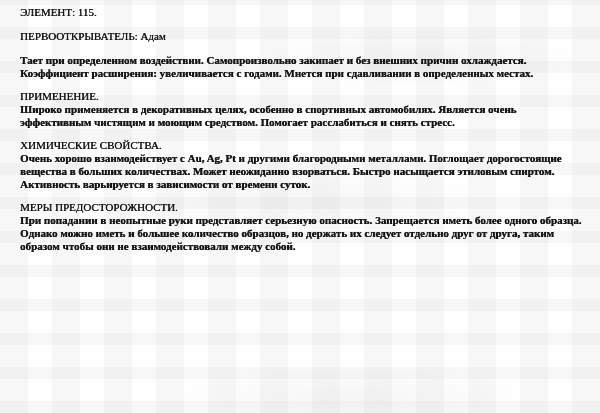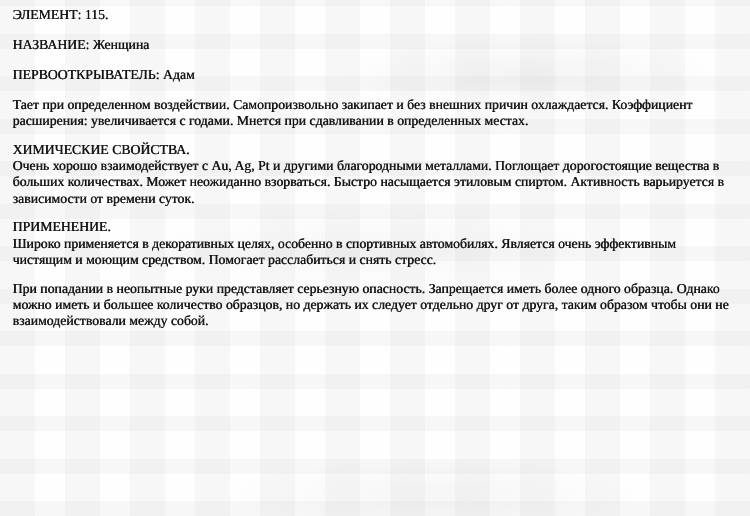--- a/index.html
+++ b/index.html
@@ -6,21 +6,21 @@
     margin: 0;
     padding: 0;
     background: #e8e8e8;
   }
   .page {
     position: relative;
     width: 600px;
     height: 413px;
     margin: 0 auto;
     box-sizing: border-box;
-    padding: 6px 10px 0 10px;
+    padding: 6px 10px 0 20px;
     background-color: #fefefe;
     
     background-image:
       repeating-linear-gradient(0deg, rgba(120,120,120,0.05) 0 12px, rgba(0,0,0,0) 12px 34px),
       repeating-linear-gradient(90deg, rgba(120,120,120,0.05) 0 28px, rgba(0,0,0,0) 28px 52px),
       radial-gradient(ellipse 220px 40px at 420px 58px, rgba(110,110,110,0.07), rgba(0,0,0,0) 70%),
       radial-gradient(ellipse 260px 50px at 300px 200px, rgba(110,110,110,0.05), rgba(0,0,0,0) 70%),
       radial-gradient(ellipse 240px 40px at 350px 395px, rgba(110,110,110,0.06), rgba(0,0,0,0) 70%);
     overflow: hidden;
     font-family: "Liberation Serif", "DejaVu Serif", serif;
@@ -39,59 +39,57 @@
   }
   .section {
     margin-top: 10px;
     max-width: 578px;
   }
   .section .heading {
     white-space: nowrap;
   }
   .section .body {
     max-width: 578px;
+    font-weight: bold;
   }
 </style>
 </head>
 <body>
 
 <div class="page">
 
   <div class="field">
     <span class="lbl">ЭЛЕМЕНТ:</span>
     <span class="val">115.</span>
   </div>
 
-  <div class="field">
-    <span class="lbl">НАЗВАНИЕ:</span>
-    <span class="val">Женщина</span>
-  </div>
 
 
   <div class="field">
     <span class="lbl">ПЕРВООТКРЫВАТЕЛЬ:</span>
     <span class="val">Адам</span>
   </div>
 
 
 
   <div class="section">
     <div class="body">Тает при определенном воздействии. Самопроизвольно закипает и без внешних причин охлаждается. Коэффициент расширения: увеличивается с годами. Мнется при сдавливании в определенных местах.</div>
   </div>
 
   <div class="section">
-    <div class="heading">ХИМИЧЕСКИЕ СВОЙСТВА.</div>
-    <div class="body">Очень хорошо взаимодействует с Au, Ag, Pt и другими благородными металлами. Поглощает дорогостоящие вещества в больших количествах. Может неожиданно взорваться. Быстро насыщается этиловым спиртом. Активность варьируется в зависимости от времени суток.</div>
+    <div class="heading">ПРИМЕНЕНИЕ.</div>
+    <div class="body">Широко применяется в декоративных целях, особенно в спортивных автомобилях. Является очень эффективным чистящим и моющим средством. Помогает расслабиться и снять стресс.</div>
   </div>
 
   <div class="section">
-    <div class="heading">ПРИМЕНЕНИЕ.</div>
-    <div class="body">Широко применяется в декоративных целях, особенно в спортивных автомобилях. Является очень эффективным чистящим и моющим средством. Помогает расслабиться и снять стресс.</div>
+    <div class="heading">ХИМИЧЕСКИЕ СВОЙСТВА.</div>
+    <div class="body">Очень хорошо взаимодействует с Au, Ag, Pt и другими благородными металлами. Поглощает дорогостоящие вещества в больших количествах. Может неожиданно взорваться. Быстро насыщается этиловым спиртом. Активность варьируется в зависимости от времени суток.</div>
   </div>
 
   <div class="section">
   </div>
 
   <div class="section">
+    <div class="heading">МЕРЫ ПРЕДОСТОРОЖНОСТИ.</div>
     <div class="body">При попадании в неопытные руки представляет серьезную опасность. Запрещается иметь более одного образца. Однако можно иметь и большее количество образцов, но держать их следует отдельно друг от друга, таким образом чтобы они не взаимодействовали между собой.</div>
   </div>
 
 </div>
 
 </body></html>

